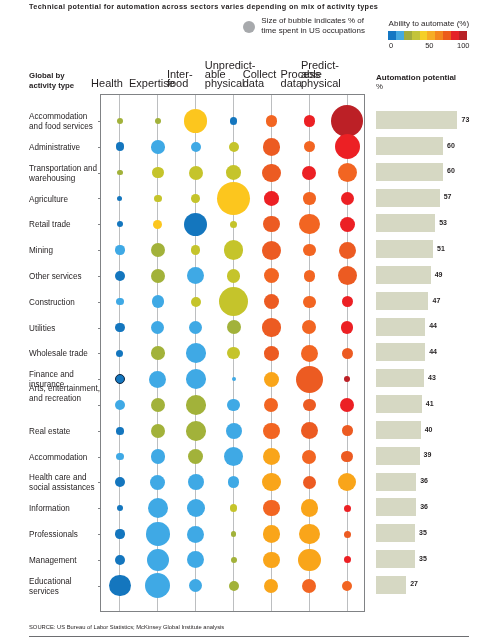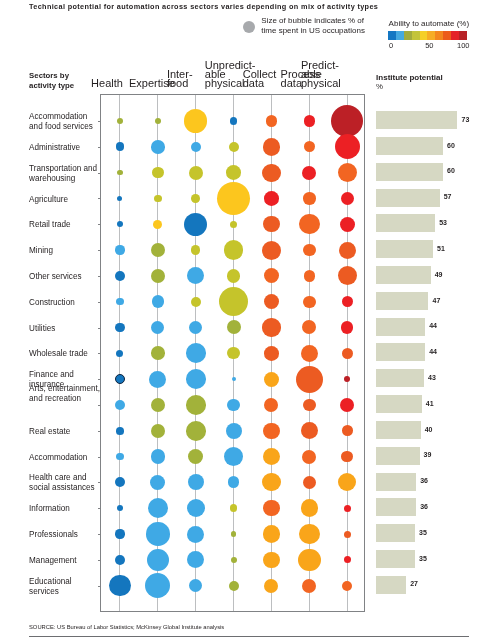--- a/index.html
+++ b/index.html
@@ -41,37 +41,37 @@
 <div class="abs" id="title">Technical potential for automation across sectors varies depending on mix of activity types</div>
 <div id="legend-dot"></div>
 <div id="legend-text">Size of bubble indicates % of time spent in US occupations</div>
 <div id="cbar-title">Ability to automate (%)</div>
 <div id="cbar"></div>
 <div id="cbar-ticks">
     <span class="ct0">0</span>
     <span class="ct50">50</span>
     <span class="ct100">100</span>
   </div>
-<div id="rowhdr">Sectors by
+<div id="rowhdr">Global by
 activity type</div>
 <div class="colhdr" style="left:91.1px;width:56px;bottom:553.4px;">Health</div>
 <div class="colhdr" style="left:129.0px;width:56px;bottom:553.4px;">Expertise</div>
 <div class="colhdr" style="left:166.9px;width:56px;bottom:553.4px;">Inter-
 food</div>
 <div class="colhdr" style="left:204.8px;width:56px;bottom:553.4px;">Unpredict-
 able
 physical</div>
 <div class="colhdr" style="left:242.7px;width:56px;bottom:553.4px;">Collect
 data</div>
 <div class="colhdr" style="left:280.6px;width:56px;bottom:553.4px;">Process
 data</div>
 <div class="colhdr" style="left:301px;width:56px;bottom:553.4px;">Predict-
 able
 physical</div>
-<div id="barhdr">Institute potential</div>
+<div id="barhdr">Automation potential</div>
 <div id="barhdr2">%</div>
 <div id="plot">
   <div class="vline" style="left:18.4px"></div>
   <div class="vline" style="left:56.3px"></div>
   <div class="vline" style="left:94.2px"></div>
   <div class="vline" style="left:132.1px"></div>
   <div class="vline" style="left:170.0px"></div>
   <div class="vline" style="left:207.9px"></div>
   <div class="vline" style="left:245.8px"></div>
   <div class="tick" style="top:26.0px"></div>

